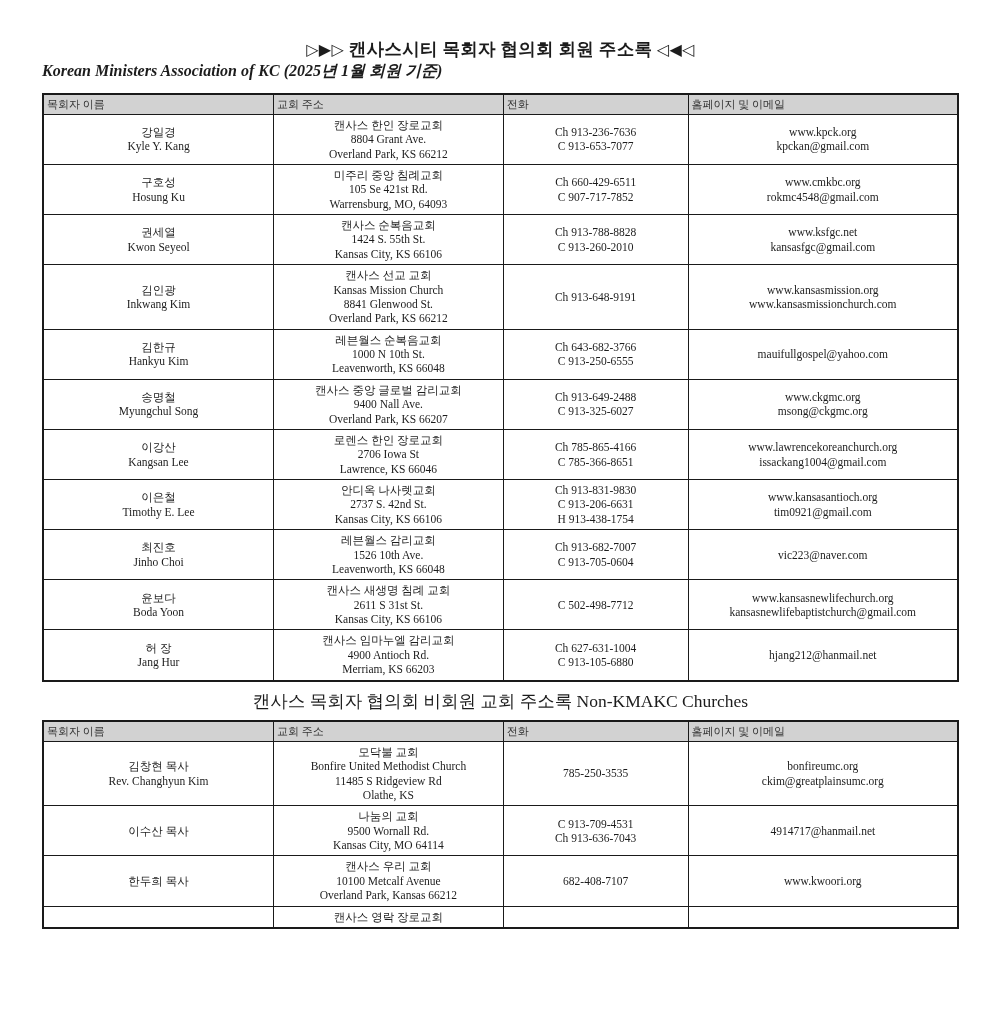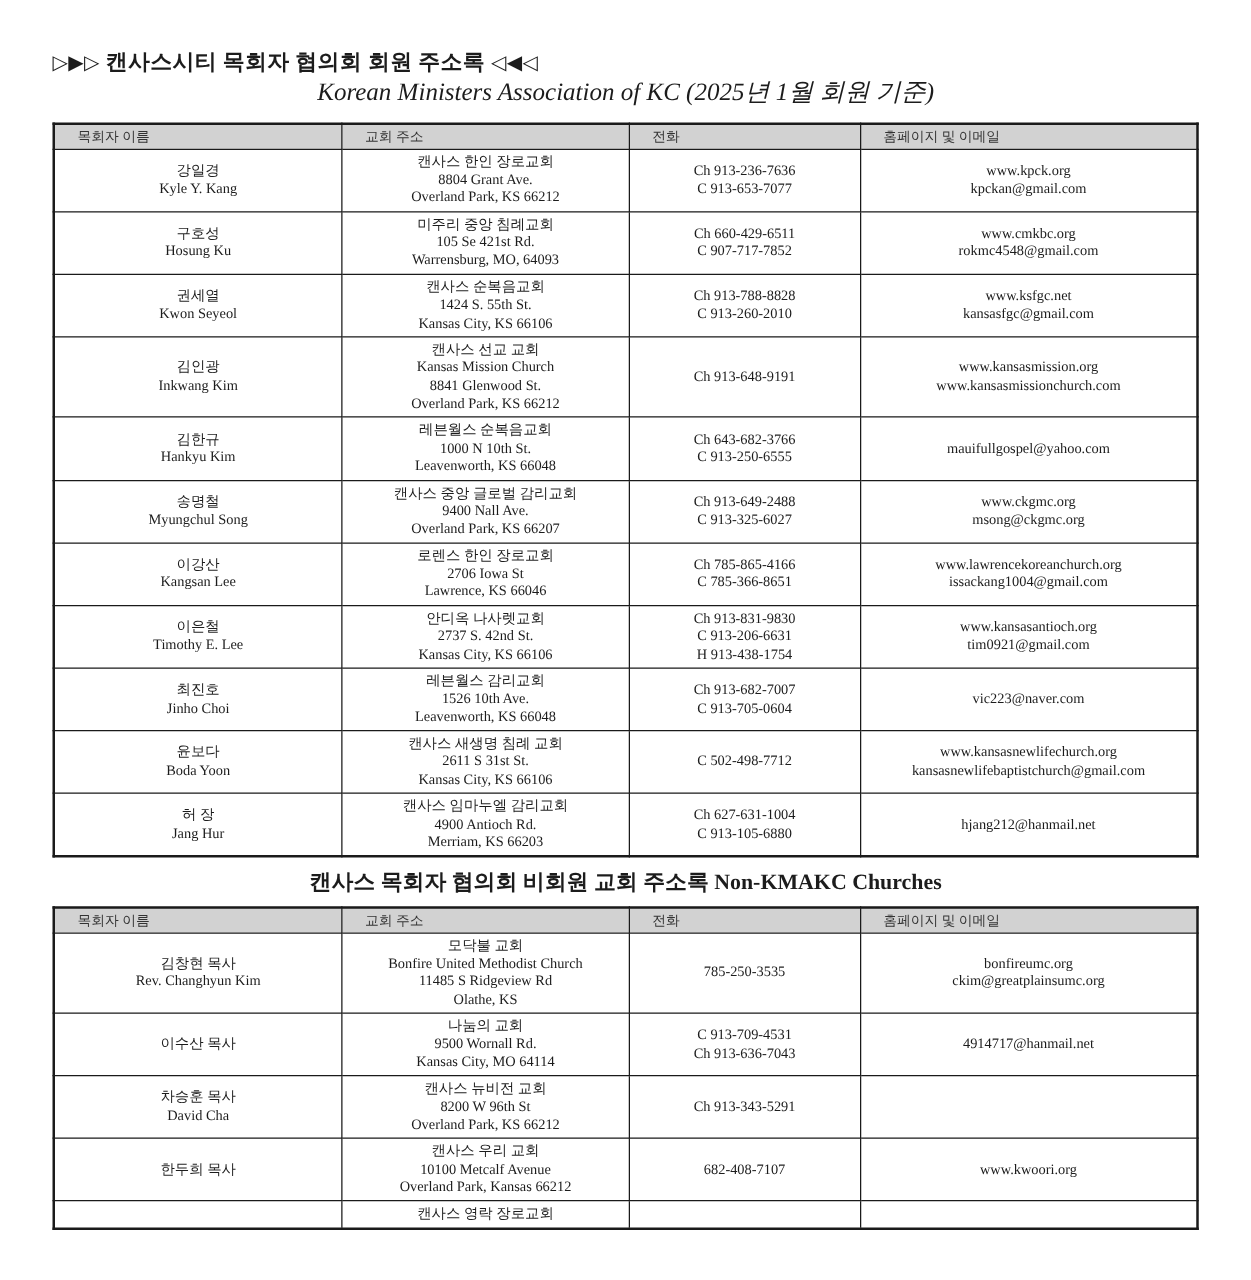--- a/index.html
+++ b/index.html
@@ -10,72 +10,73 @@
     color: #1c1c1c;
   }
   .page {
     width: 1001px;
     height: 1024px;
     box-sizing: border-box;
     padding: 40px 42px 0 42px;
     background: #ffffff;
   }
   .title-line {
-    text-align: left;
+    text-align: center;
     font-weight: bold;
     font-size: 17.5px;
     letter-spacing: 0.3px;
     line-height: 1.1;
   }
   .title-line .arrows {
     font-weight: normal;
     font-size: 16px;
   }
   .subtitle {
-    text-align: center;
+    text-align: left;
     font-style: italic;
-    font-size: 20px;
+    font-size: 16px;
     margin-top: 3px;
     line-height: 1.1;
+    font-weight: bold;
   }
   table.directory {
     border-collapse: collapse;
     width: 917px;
     margin-top: 13px;
     table-layout: fixed;
     border: 2px solid #1a1a1a;
   }
   table.directory th,
   table.directory td {
     border: 1.5px solid #1a1a1a;
   }
   table.directory th {
     background: #d2d2d2;
     font-weight: normal;
     text-align: left;
     font-size: 11px;
     color: #333333;
-    padding: 2px 18px;
+    padding: 2px 3px;
     height: 13px;
   }
   table.directory td {
     text-align: center;
     font-size: 11.5px;
     line-height: 1.25;
     padding: 3px 3px;
     vertical-align: middle;
     overflow: hidden;
   }
   col.c1 { width: 25.2%; }
   col.c2 { width: 25.1%; }
   col.c3 { width: 20.2%; }
   col.c4 { width: 29.5%; }
   .section-title {
     text-align: center;
-    font-weight: bold;
+    font-weight: normal;
     font-size: 17.5px;
     margin-top: 10px;
     line-height: 1.1;
   }
 </style>
 </head>
 <body>
 
 <div class="page">
 
@@ -364,35 +365,20 @@
           <td>
             <div>C 913-709-4531</div>
             <div>Ch 913-636-7043</div>
           </td>
           <td>
             <div>4914717@hanmail.net</div>
           </td>
         </tr>
         <tr>
           <td>
-            <div>차승훈 목사</div>
-            <div>David Cha</div>
-          </td>
-          <td>
-            <div>캔사스 뉴비전 교회</div>
-            <div>8200 W 96th St</div>
-            <div>Overland Park, KS 66212</div>
-          </td>
-          <td>
-            <div>Ch 913-343-5291</div>
-          </td>
-          <td></td>
-        </tr>
-        <tr>
-          <td>
             <div>한두희 목사</div>
           </td>
           <td>
             <div>캔사스 우리 교회</div>
             <div>10100 Metcalf Avenue</div>
             <div>Overland Park, Kansas 66212</div>
           </td>
           <td>
             <div>682-408-7107</div>
           </td>

